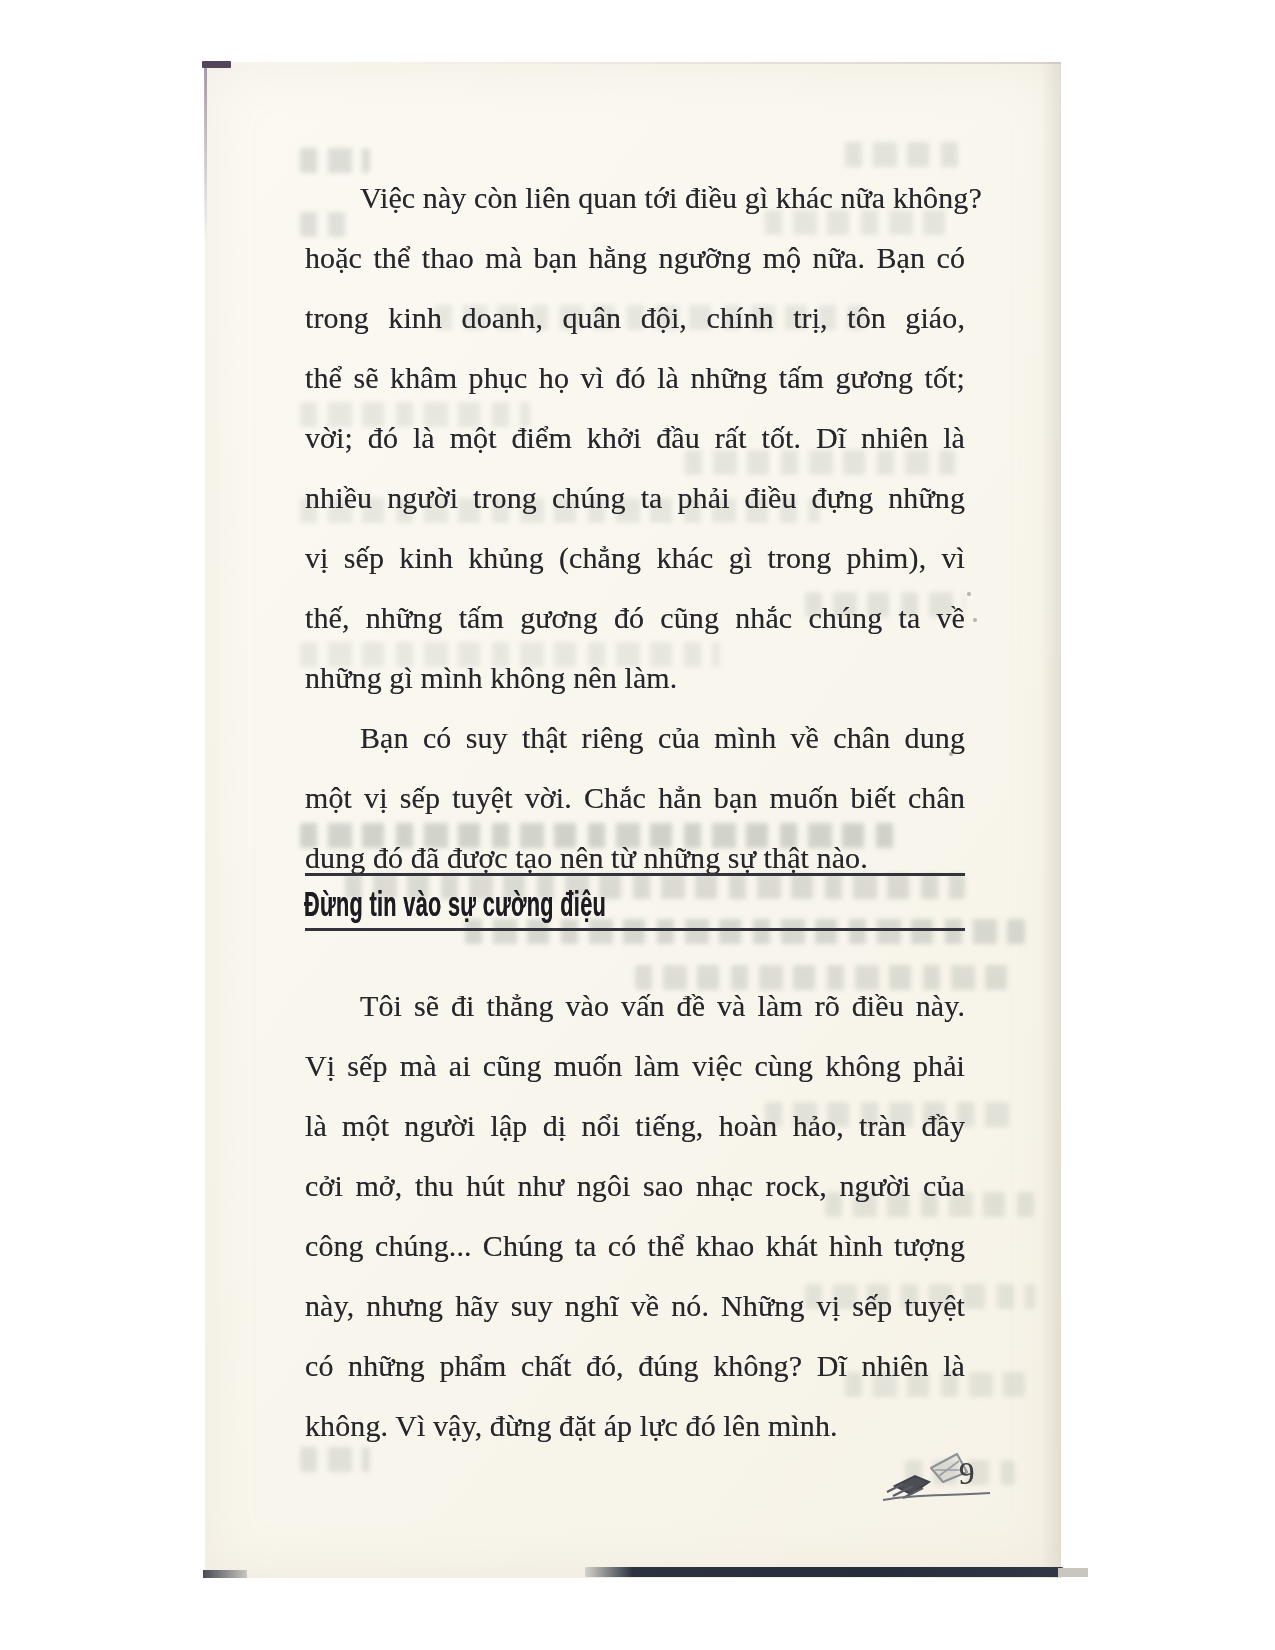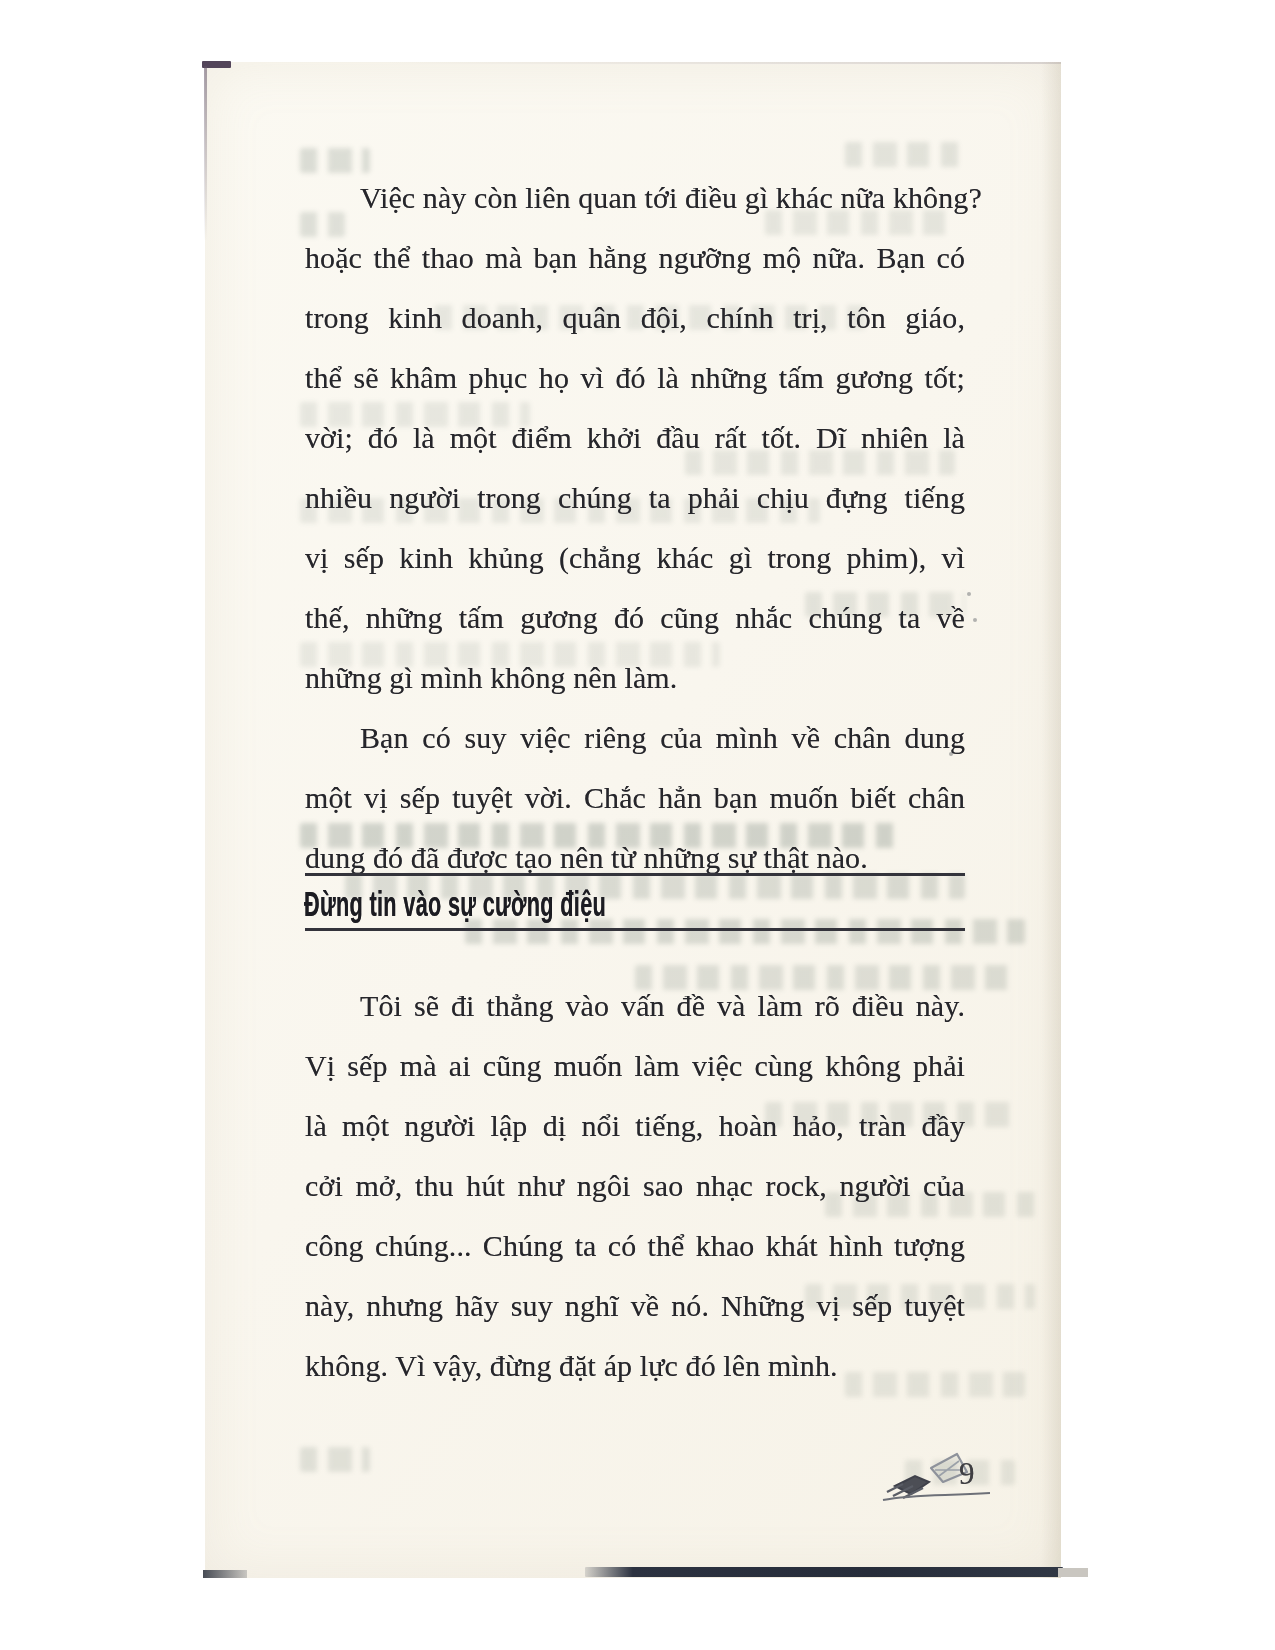--- a/index.html
+++ b/index.html
@@ -124,41 +124,42 @@
   <div class="speck" style="left:768px;top:556px;"></div>
   <div class="speck" style="left:744px;top:690px;"></div>
 
   <div class="textcol" id="textcol-1">
     <div class="line ll ind">Việc này còn liên quan tới điều gì khác nữa không?</div>
 
     <div class="line jl">hoặc thể thao mà bạn hằng ngưỡng mộ nữa. Bạn có</div>
     <div class="line jl">trong kinh doanh, quân đội, chính trị, tôn giáo,</div>
     <div class="line jl">thể sẽ khâm phục họ vì đó là những tấm gương tốt;</div>
     <div class="line jl">vời; đó là một điểm khởi đầu rất tốt. Dĩ nhiên là</div>
-    <div class="line jl">nhiều người trong chúng ta phải chịu đựng tiếng</div>
+    <div class="line jl">nhiều người trong chúng ta phải điều đựng những</div>
     <div class="line jl">vị sếp kinh khủng (chẳng khác gì trong phim), vì</div>
     <div class="line jl">thế, những tấm gương đó cũng nhắc chúng ta về</div>
     <div class="line ll">những gì mình không nên làm.</div>
 
-    <div class="line jl ind">Bạn có suy việc riêng của mình về chân dung</div>
+    <div class="line jl ind">Bạn có suy thật riêng của mình về chân dung</div>
     <div class="line jl">một vị sếp tuyệt vời. Chắc hẳn bạn muốn biết chân</div>
     <div class="line ll">dung đó đã được tạo nên từ những sự thật nào.</div>
   </div>
 
   <div class="rule" id="rule-top"></div>
   <h2 class="section-heading">Đừng tin vào sự cường điệu</h2>
   <div class="rule" id="rule-bottom"></div>
 
   <div class="textcol" id="textcol-2">
     <div class="line jl ind">Tôi sẽ đi thẳng vào vấn đề và làm rõ điều này.</div>
     <div class="line jl">Vị sếp mà ai cũng muốn làm việc cùng không phải</div>
     <div class="line jl">là một người lập dị nổi tiếng, hoàn hảo, tràn đầy</div>
     <div class="line jl">cởi mở, thu hút như ngôi sao nhạc rock, người của</div>
     <div class="line jl">công chúng... Chúng ta có thể khao khát hình tượng</div>
     <div class="line jl">này, nhưng hãy suy nghĩ về nó. Những vị sếp tuyệt</div>
+    <div class="line jl">có những phẩm chất đó, đúng không? Dĩ nhiên là</div>
     <div class="line ll">không. Vì vậy, đừng đặt áp lực đó lên mình.</div>
   </div>
 
   <div class="pnum-block">
     <svg class="doodle" width="120" height="62" viewBox="0 0 120 62">
 
       <path d="M58 22 L84 8 L94 26 L70 36 Z" fill="rgba(90,95,105,0.07)" stroke="#8e929b" stroke-width="2.2" stroke-linejoin="round"></path>
       <path d="M62 24 L88 24 M66 30 L86 15" stroke="#9aa0a8" stroke-width="1.6" fill="none"></path>
 
       <path d="M22 40 L42 30 L56 36 L38 48 Z" fill="#4c4e55" stroke="#3f414a" stroke-width="2"></path>

